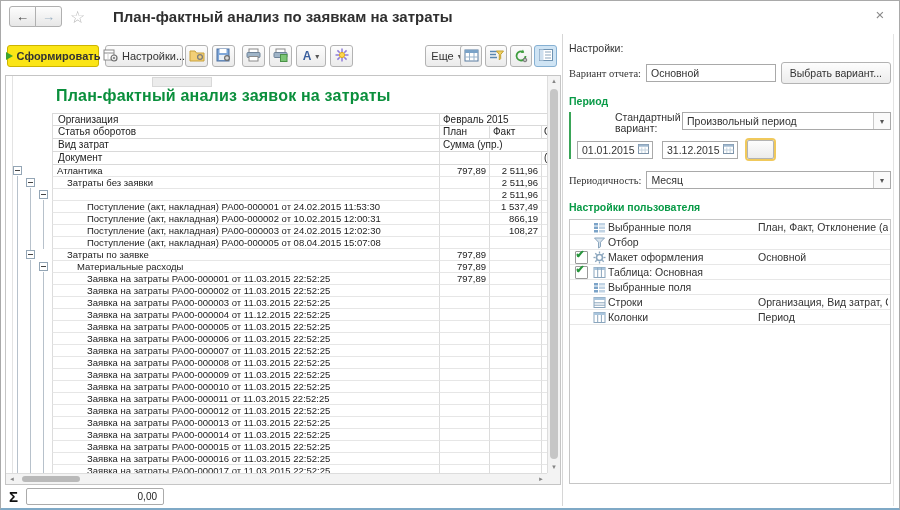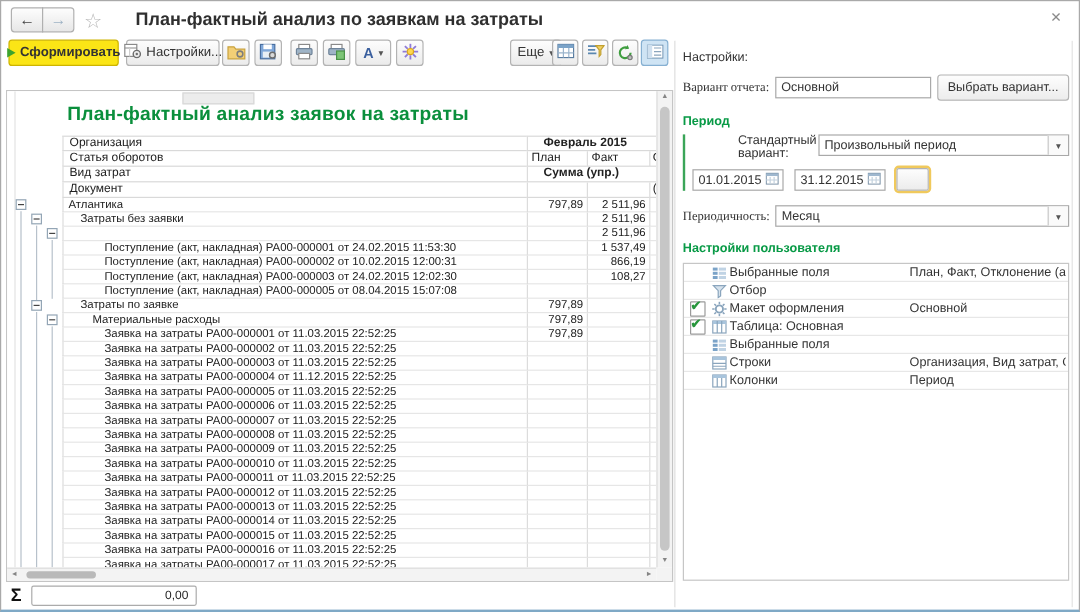--- a/index.html
+++ b/index.html
@@ -12,21 +12,21 @@
   .navgroup { position:absolute; left:8px; top:5px; display:flex; }
   .navbtn { width:27px; height:21px; border:1px solid #b0b0b0; background:linear-gradient(#fdfdfd,#e7e7e7);
             display:flex; align-items:center; justify-content:center; font-size:13px; color:#444; box-sizing:border-box; }
   .navbtn.back { border-radius:3px 0 0 3px; }
   .navbtn.fwd  { border-radius:0 3px 3px 0; margin-left:-1px; color:#9db2c4; }
   .star { position:absolute; left:69px; top:6px; font-size:17px; color:#b7b7b7; }
   .wtitle { position:absolute; left:112px; top:7px; font-size:15px; font-weight:600; color:#2f2f2f; white-space:nowrap; }
   .closex { position:absolute; left:871px; top:5px; font-size:15px; color:#8a8a8a; width:16px; text-align:center; }
 
   
-  .tbtn { position:absolute; top:32px; height:22px; box-sizing:border-box; border:1px solid #b3b3b3; border-radius:3px;
+  .tbtn { position:absolute; top:44px; height:22px; box-sizing:border-box; border:1px solid #b3b3b3; border-radius:3px;
           background:linear-gradient(#fdfdfd,#ebebeb); display:flex; align-items:center; justify-content:center;
           gap:4px; font-size:11px; color:#333; }
   .tbtn.pressed { background:#cfe4f4; border-color:#86b0d2; }
   .gen { left:6px; width:92px; background:#fbe516; border-color:#cdb400; font-weight:700; }
   .play { width:0; height:0; border-left:7px solid #3da32e; border-top:4.5px solid transparent; border-bottom:4.5px solid transparent; }
   .caret { font-size:8px; color:#555; }
   .a-glyph { font-size:12px; font-weight:700; color:#3a5f9e; }
   .refreshwrap svg { display:block; }
 
   
@@ -38,21 +38,21 @@
               border:1px solid #d8d8d8; box-sizing:border-box; }
   .rtitle { position:absolute; left:50px; top:11px; font-size:16px; font-weight:700; color:#0a8f3c;
             letter-spacing:.2px; white-space:nowrap; }
   .rheaders { position:absolute; left:0; top:37px; right:0; }
   .hrow { display:flex; height:13px; box-sizing:border-box; }
   .hsp { width:46px; }
   .hname,.hspan,.hplan,.hfact,.hpart { box-sizing:border-box; border-left:1px solid #dcdcdc;
          border-bottom:1px solid #d9d9d9; font-size:10px; line-height:12px; color:#222; white-space:nowrap; overflow:hidden; }
   .hrow:first-child .hname, .hrow:first-child .hspan { border-top:1px solid #d9d9d9; }
   .hname { flex:1; padding-left:5px; }
-  .hspan { width:108px; padding-left:13px;font-weight:bold; }
+  .hspan { width:108px; padding-left:3px; }
   .hplan { width:50px; padding-left:3px; }
   .hfact { width:52px; padding-left:3px; }
   .hpart { width:6px;  padding-left:2px; }
   .rrows { position:absolute; left:0; top:89px; right:0; bottom:0; overflow:hidden; }
   .rrow { display:flex; height:12px; box-sizing:border-box; }
   .rtree { width:46px; position:relative; flex:none; }
   .rname,.rplan,.rfact,.rpart { box-sizing:border-box; border-left:1px solid #dcdcdc; border-bottom:1px solid #e6e6e6;
           font-size:9.5px; line-height:11px; color:#222; white-space:nowrap; overflow:hidden; }
   .rname { flex:1; }
   .rplan { width:50px; text-align:right; padding-right:3px; }

